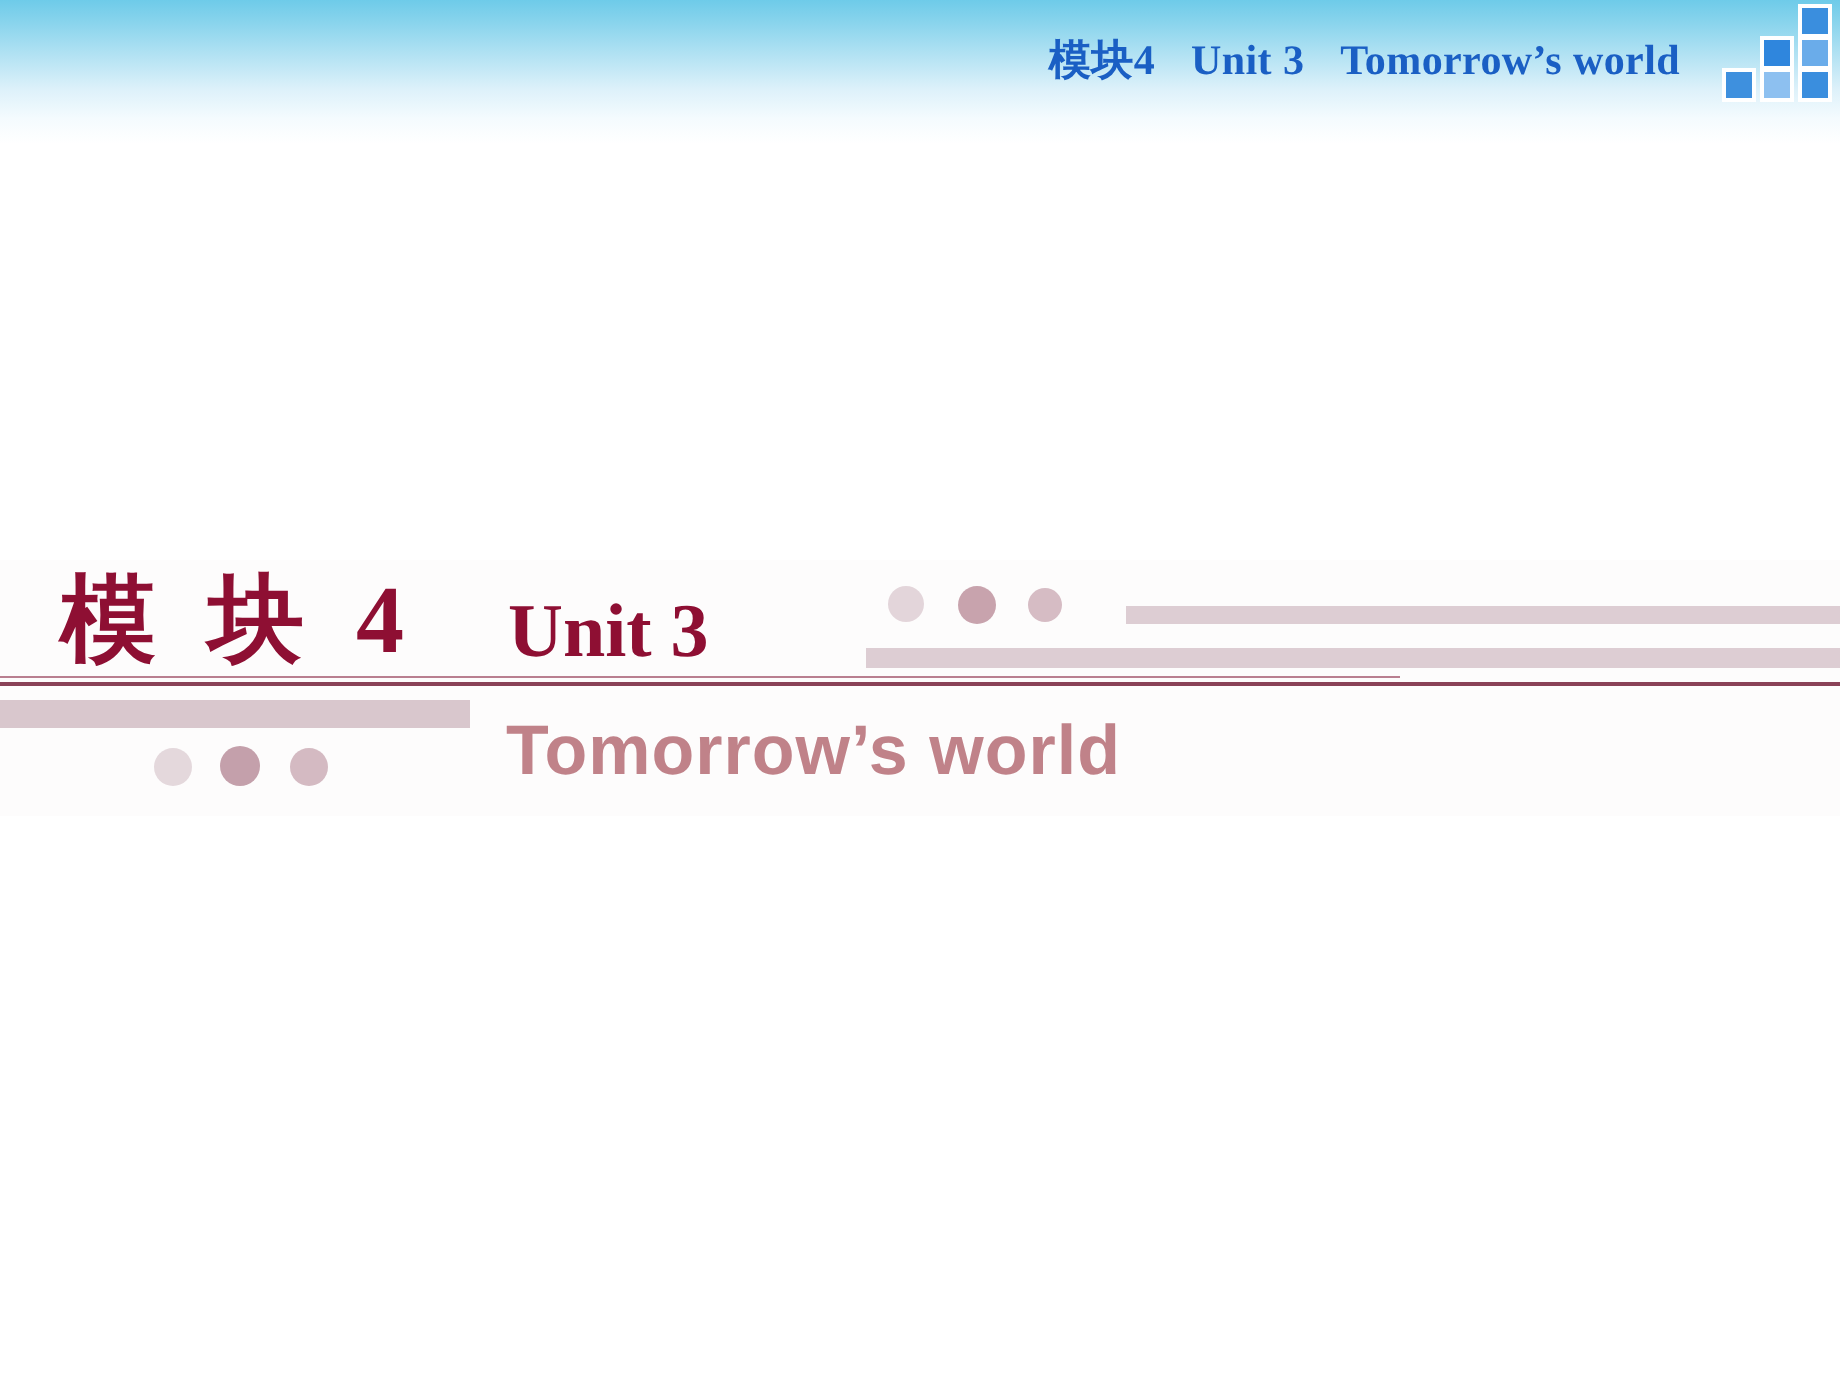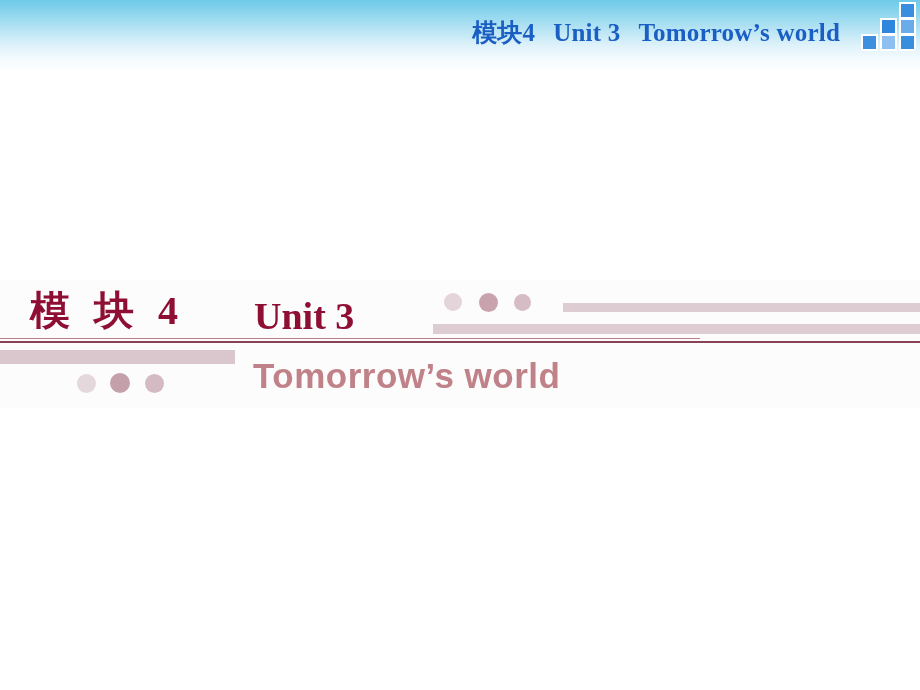--- a/index.html
+++ b/index.html
@@ -35,21 +35,21 @@
         #ddf1fa 62%,
         #f4fbfe 82%,
         #ffffff 100%);
   }
   .header-title {
     position: absolute;
     right: 80px;
     top: 16px;
     font-family: "Liberation Serif", serif;
     font-weight: bold;
-    font-size: 25px;
+    font-size: 21px;
     color: #1a5fc4;
     letter-spacing: 0.2px;
     white-space: nowrap;
   }
   .header-title .seg {
     display: inline-block;
   }
   .header-title .gap {
     display: inline-block;
     width: 18px;
@@ -87,21 +87,21 @@
     background: #fdfcfc;
   }
 
   
   .module-title {
     position: absolute;
     left: 30px;
     top: 288px;
     font-family: "Liberation Serif", serif;
     font-weight: bold;
-    font-size: 40px;
+    font-size: 48px;
     line-height: 46px;
     color: #8e0f33;
     letter-spacing: 7px;
     white-space: nowrap;
   }
 
   
   .unit-title {
     position: absolute;
     left: 254px;

